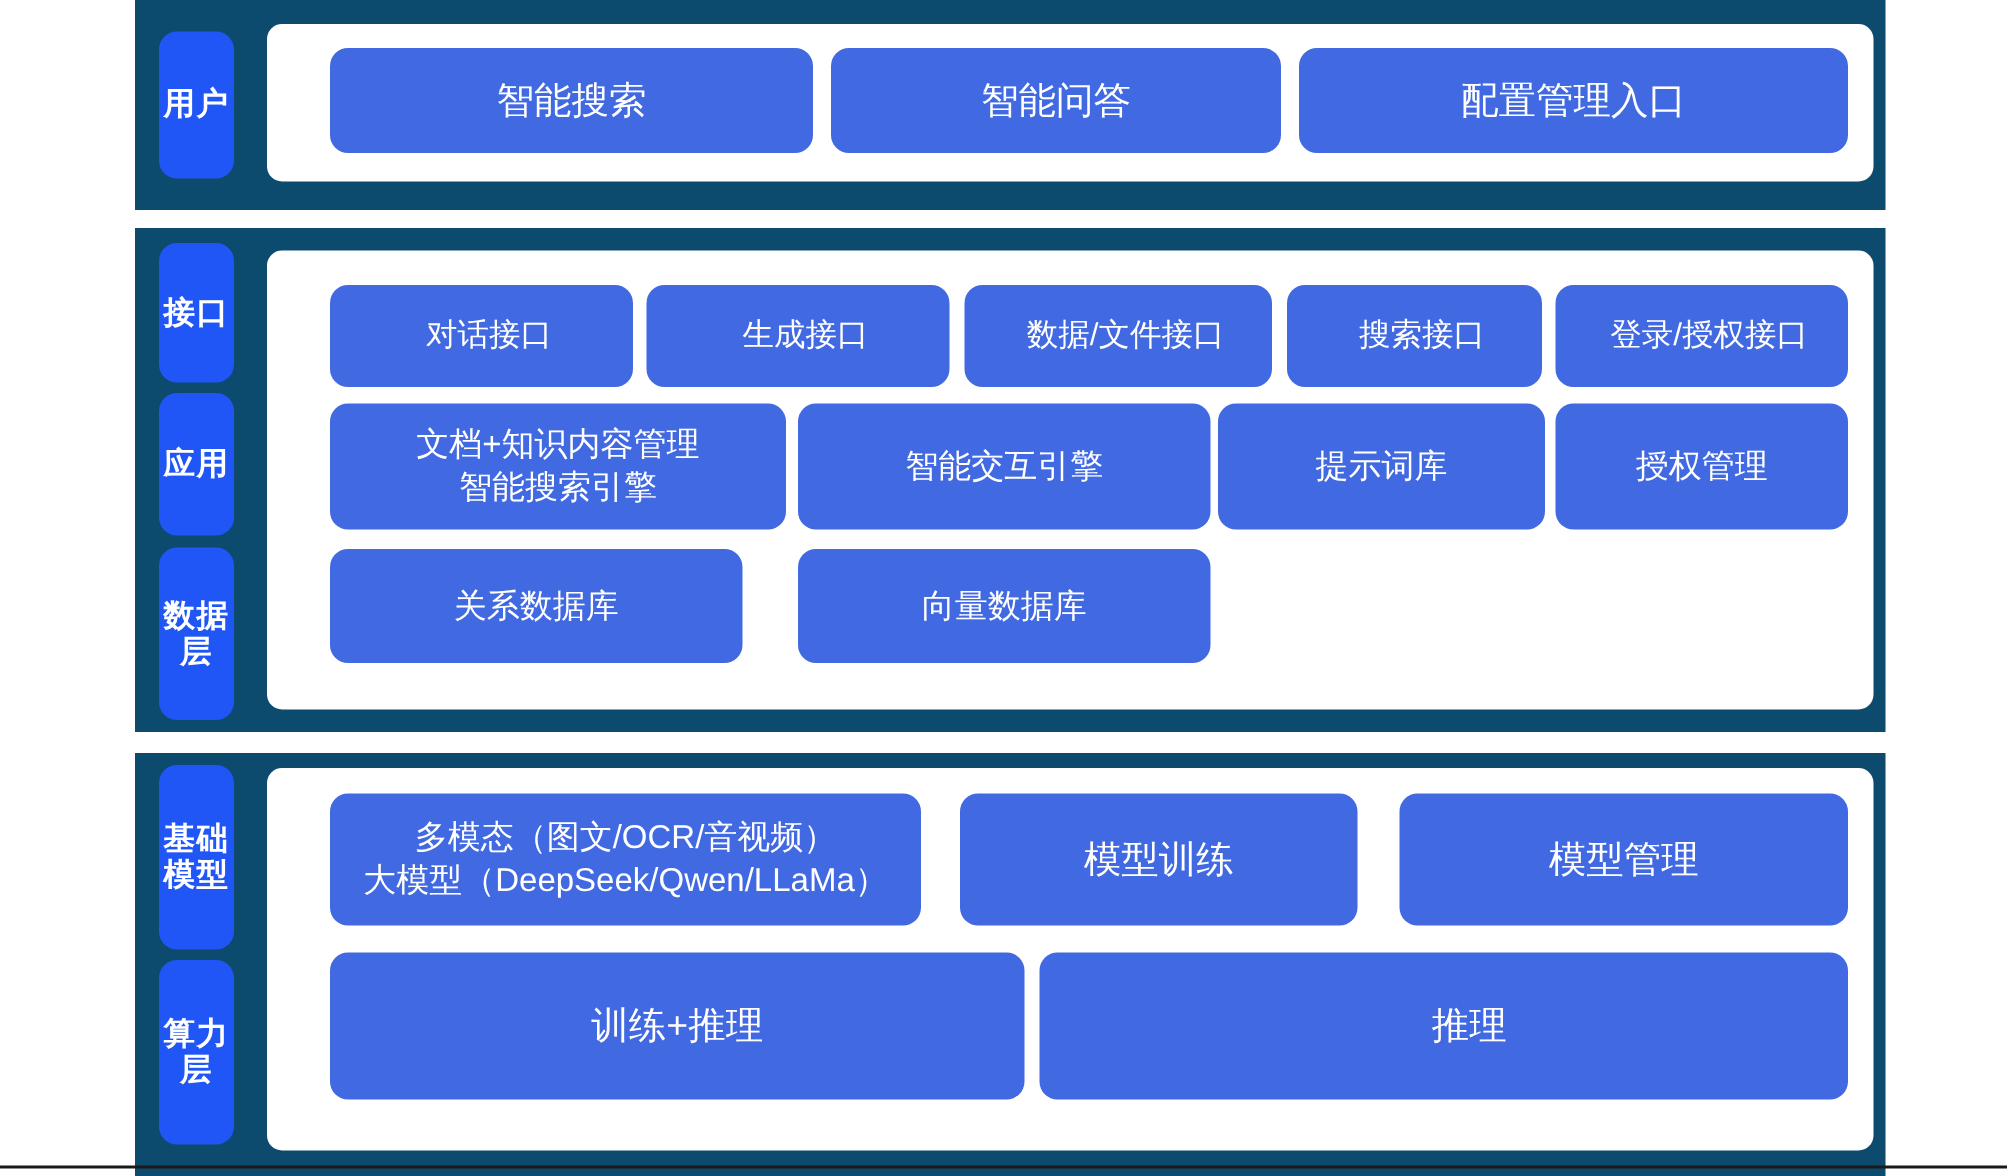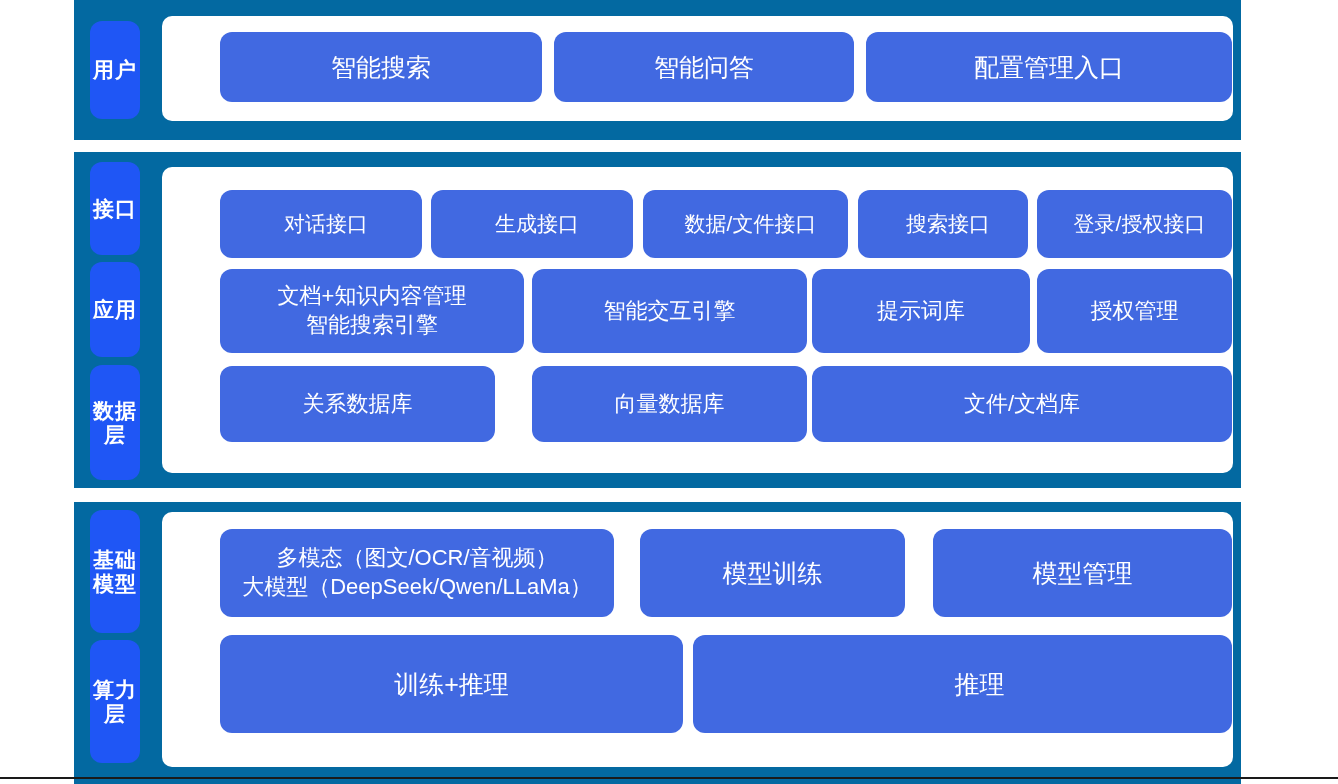--- a/index.html
+++ b/index.html
@@ -21,23 +21,23 @@
     left: 0;
     top: 0;
     width: 1338px;
     height: 784px;
     background: #ffffff;
   }
 
   
   .band {
     position: absolute;
-    left: 74px;
+    left: 90px;
     width: 1167px;
-    background: #0369a1;
+    background: #0c4a6e;
     box-sizing: border-box;
   }
   .band-user   { top: 0px;   height: 140px; }
   .band-middle { top: 152px; height: 336px; }
   .band-base   { top: 502px; height: 282px; }
 
   
   .panel {
     position: absolute;
     background: #ffffff;
@@ -74,21 +74,20 @@
     border-radius: 12px;
     color: #ffffff;
     display: flex;
     align-items: center;
     justify-content: center;
     text-align: center;
     line-height: 1.3;
     box-sizing: border-box;
     white-space: pre-line;
     padding: 2px 6px;
-    margin-left: 16px;
   }
   .chip-lg { font-size: 25px; }
   .chip-md { font-size: 22px; }
   .chip-sm { font-size: 21px; padding-left: 16px; }
 
   .cut-line {
     position: absolute;
     left: 0;
     top: 777px;
     width: 1338px;
@@ -125,21 +124,20 @@
     <div class="chip chip-sm" style="left:947px; top:38px; width:195px; height:68px;">登录/授权接口</div>
 
     <div class="chip chip-md" style="left:130px; top:117px; width:304px; height:84px;">文档+知识内容管理
 智能搜索引擎</div>
     <div class="chip chip-md" style="left:442px; top:117px; width:275px; height:84px;text-align:center;">智能交互引擎</div>
     <div class="chip chip-md" style="left:722px; top:117px; width:218px; height:84px;">提示词库</div>
     <div class="chip chip-md" style="left:947px; top:117px; width:195px; height:84px;">授权管理</div>
 
     <div class="chip chip-md" style="left:130px; top:214px; width:275px; height:76px;">关系数据库</div>
     <div class="chip chip-md" style="left:442px; top:214px; width:275px; height:76px;">向量数据库</div>
-    <div class="chip chip-md" style="left:722px; top:214px; width:420px; height:76px;">文件/文档库</div>
   </div>
 
   <div class="band band-base">
     <div class="panel panel-base"></div>
 
     <div class="tab" style="left:16px; top:8px; height:123px;">基础模型</div>
     <div class="tab" style="left:16px; top:138px; height:123px;">算力层</div>
 
     <div class="chip chip-md" style="left:130px; top:27px; width:394px; height:88px;">多模态（图文/OCR/音视频）
 大模型（DeepSeek/Qwen/LLaMa）</div>

